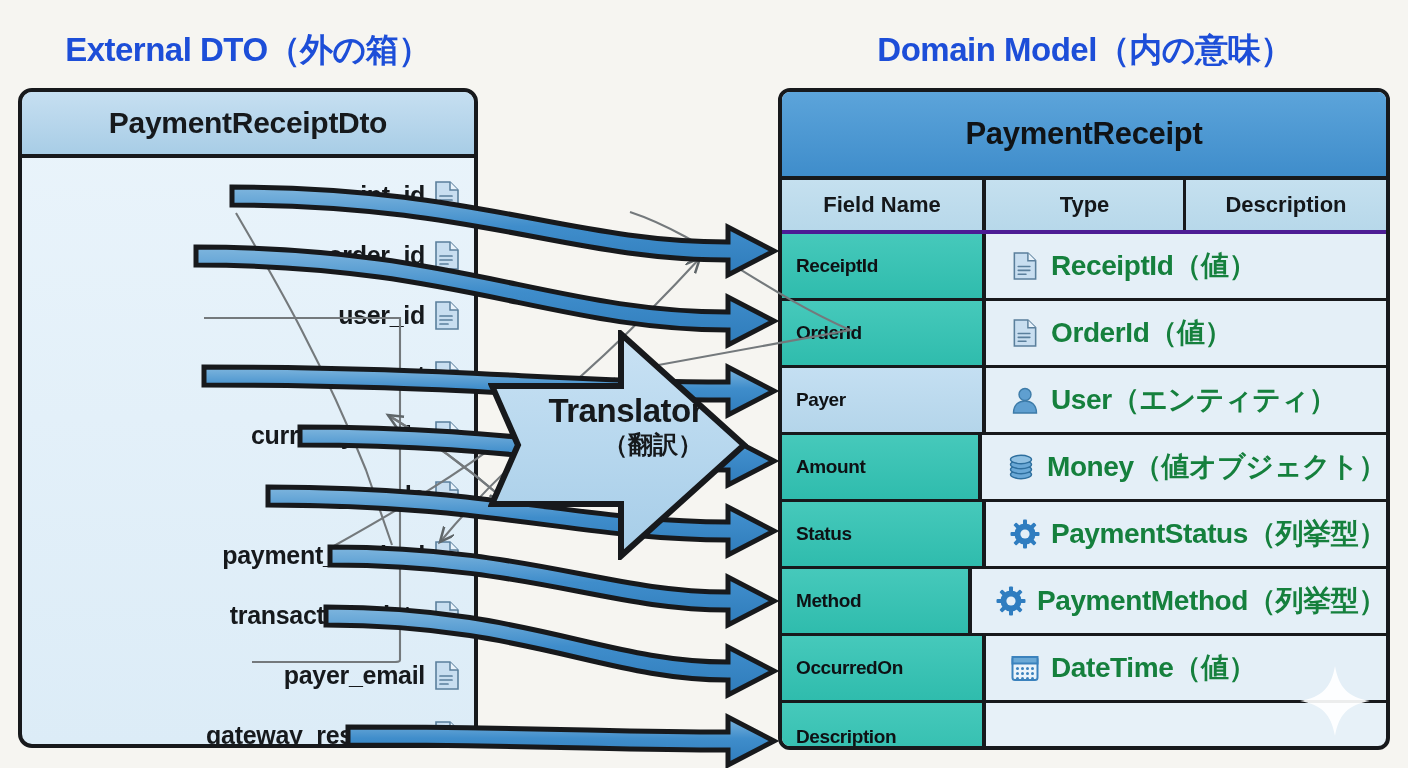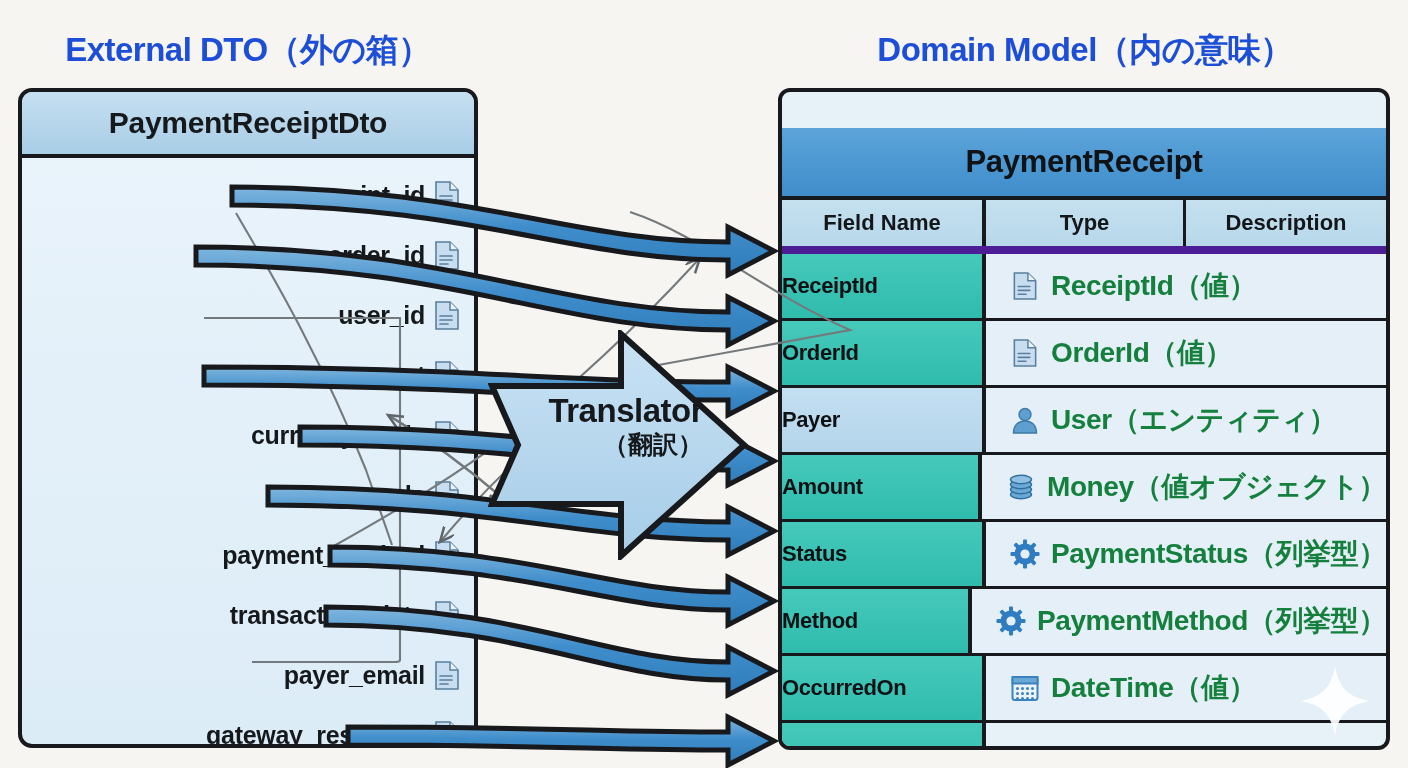--- a/index.html
+++ b/index.html
@@ -76,44 +76,44 @@
     position: absolute;
     left: 778px; top: 88px;
     width: 612px; height: 662px;
     border: 4px solid #17191c;
     border-radius: 12px;
     background: #e7f1f8;
     z-index: 2;
     overflow: hidden;
   }
   #domain-title {
-    height: 72px;
+    height: 88px;
     background: linear-gradient(180deg,#5ca4da 0%, #3f8dcb 100%);
     border-bottom: 4px solid #17191c;
-    display:flex; align-items:center; justify-content:center;margin-top:36px;
+    display:flex; align-items:center; justify-content:center;
   }
   #domain-title-label { font-size: 31px; font-weight: bold; color: #101316; letter-spacing: -0.3px; }
 
-  .dm-head-row { display: flex; height: 54px; border-bottom: 8px solid #4c1d95; }
+  .dm-head-row { display: flex; height: 54px; border-bottom: 4px solid #4c1d95; }
   .dm-head-cell {
     background: linear-gradient(180deg,#c5e0ef 0%, #b7d8ea 100%);
     display:flex; align-items:center; justify-content:center;
     font-size: 22px; font-weight: bold; color:#14171a;
   }
   .dm-head-cell.c-field { width: 204px; border-right: 4px solid #17191c; }
   .dm-head-cell.c-type  { width: 200px; border-right: 3px solid #17191c; }
   .dm-head-cell.c-desc  { flex: 1 1 auto; }
 
   .dm-row { display: flex; height: 67px; border-bottom: 3px solid #17191c; position: relative; }
   .dm-row:last-child { border-bottom: none; }
   .dm-field {
     width: 204px;
     border-right: 4px solid #17191c;
-    display: flex; align-items: center; 
-    font-size: 22px; font-weight: bold; color:#0e1114;
+    display: flex; align-items: center; padding-left: 14px;
+    font-size: 19px; font-weight: bold; color:#0e1114;
     letter-spacing: -0.4px;
   }
   .dm-field.teal { background: linear-gradient(180deg,#46c9bb 0%,#2fbcad 100%); }
   .dm-field.blue { background: linear-gradient(180deg,#c4dff2 0%,#b4d5ea 100%); }
   .dm-type {
     flex: 1 1 auto;
     background: #e4eff7;
     display: flex; align-items: center; gap: 11px; padding-left: 24px;
     font-size: 28px; font-weight: bold; color:#15803d;
     letter-spacing: -0.4px; white-space: nowrap;

